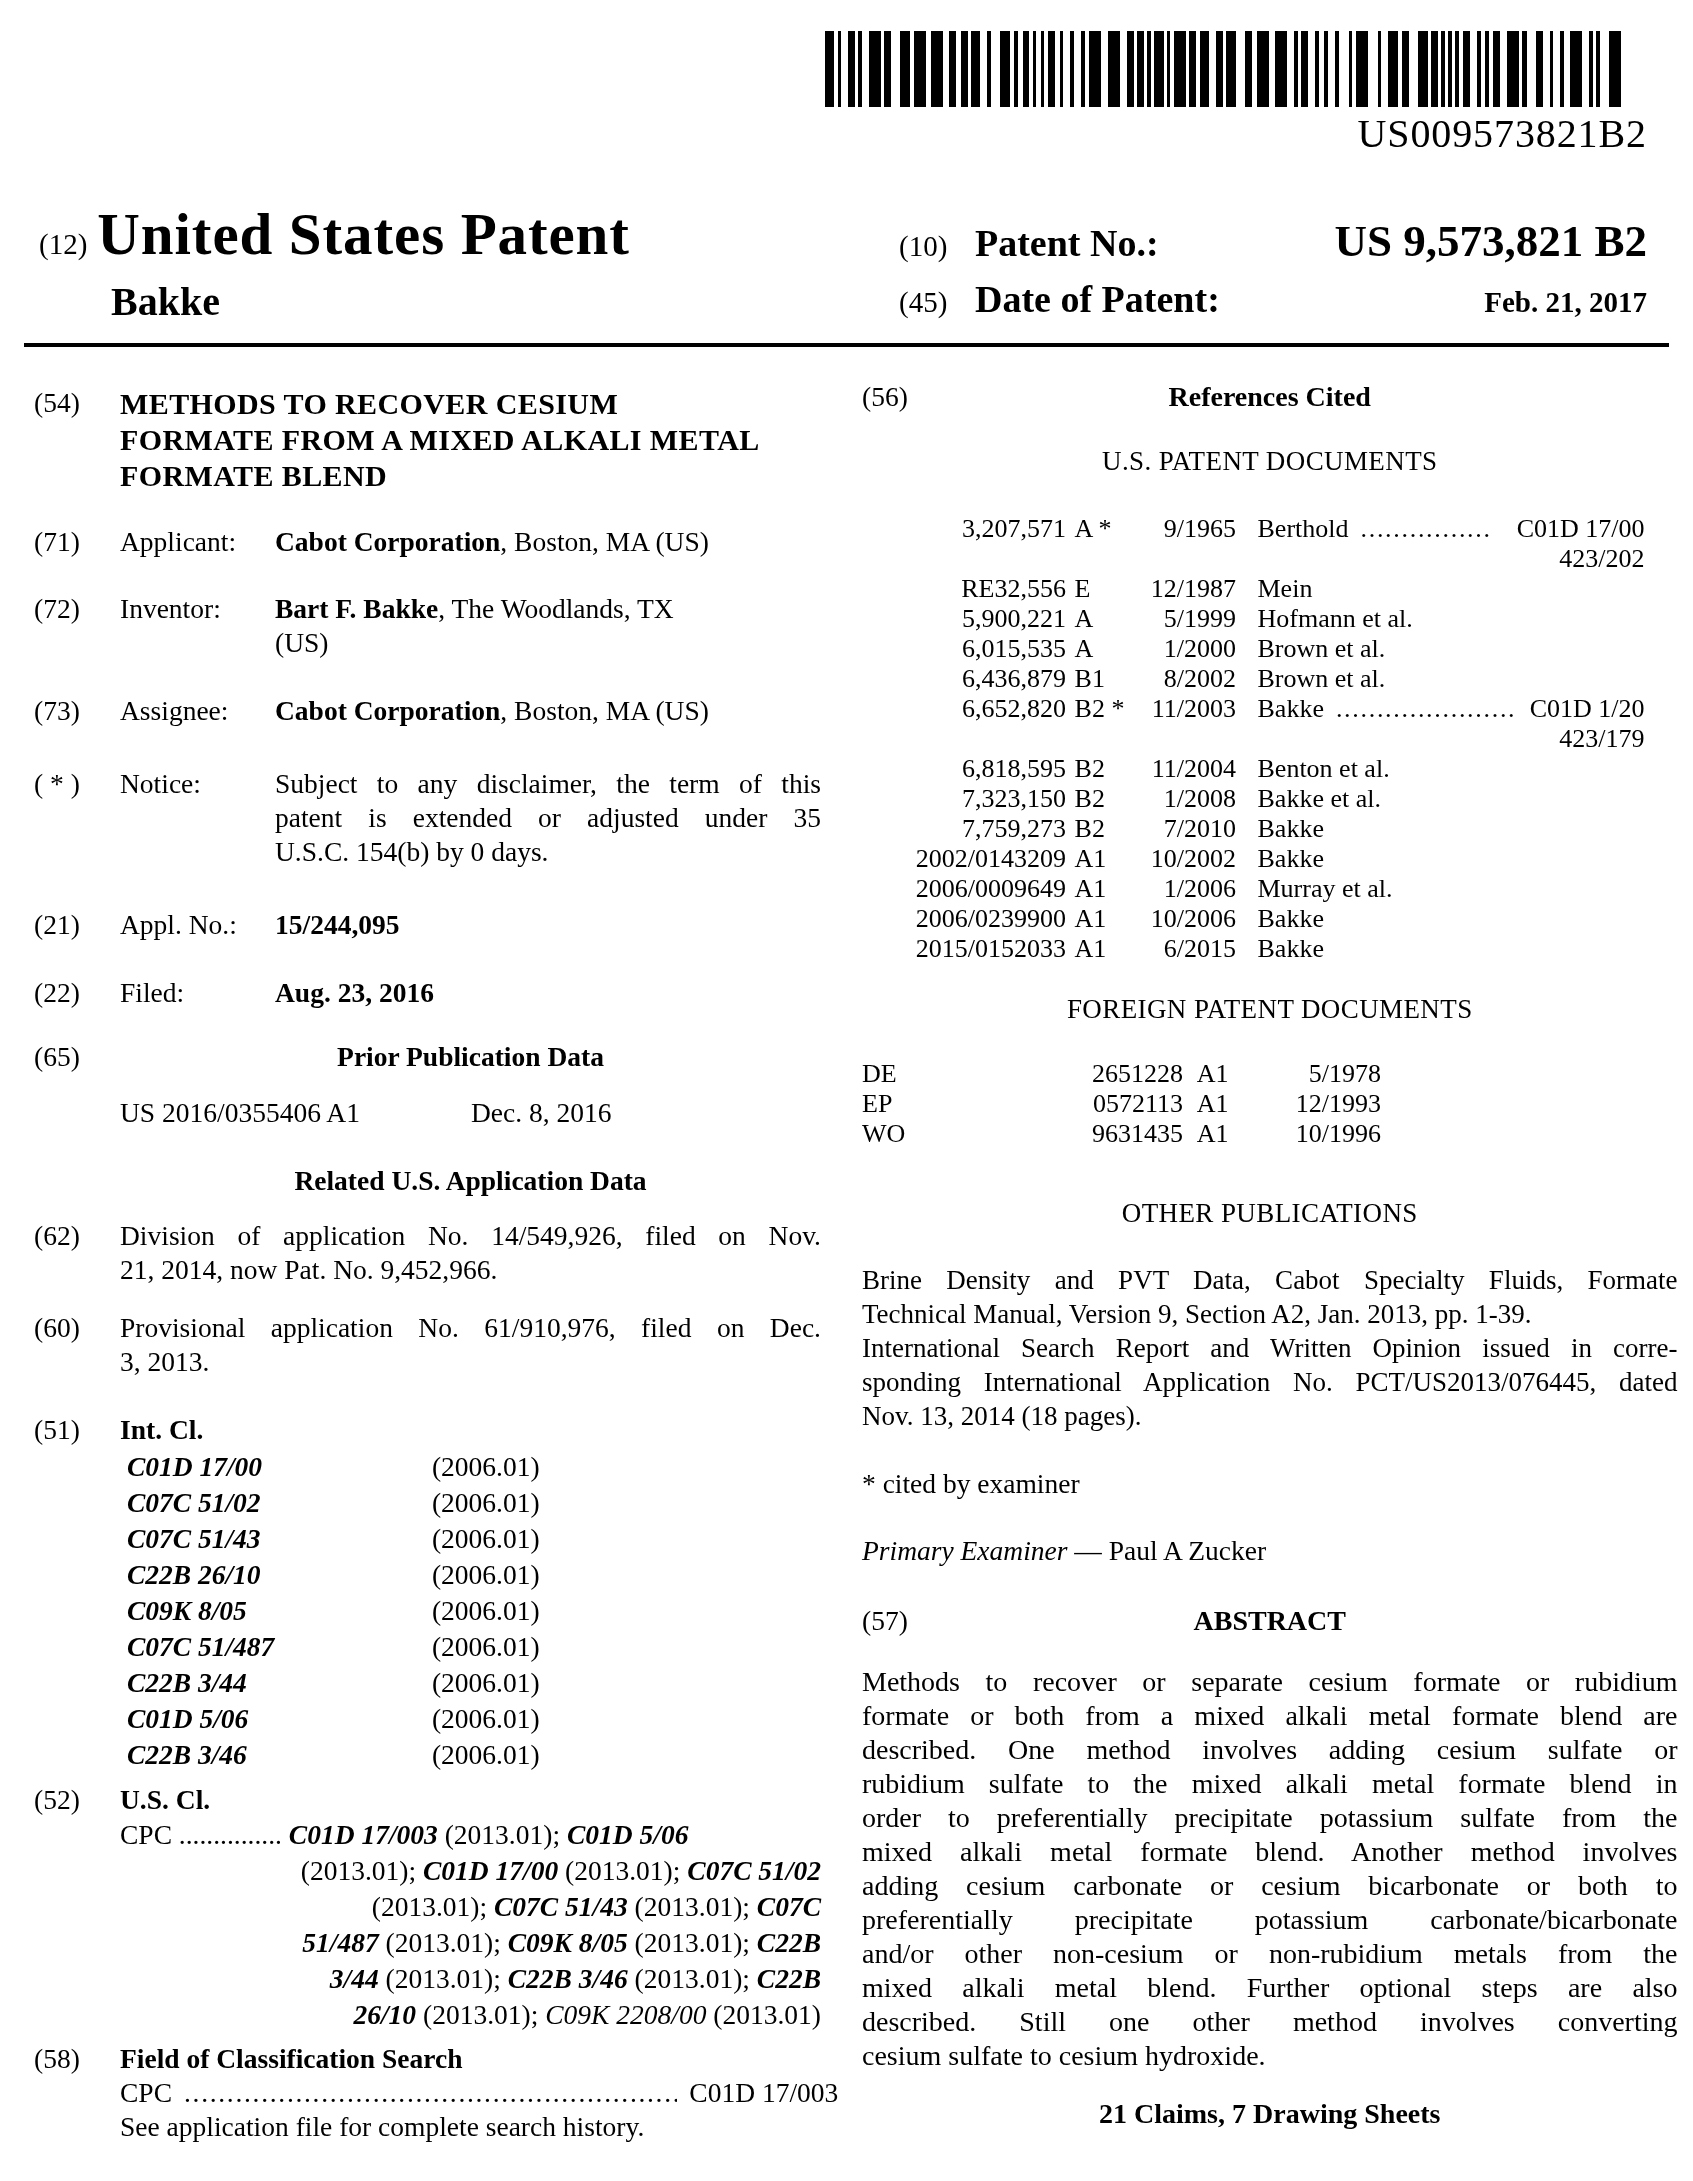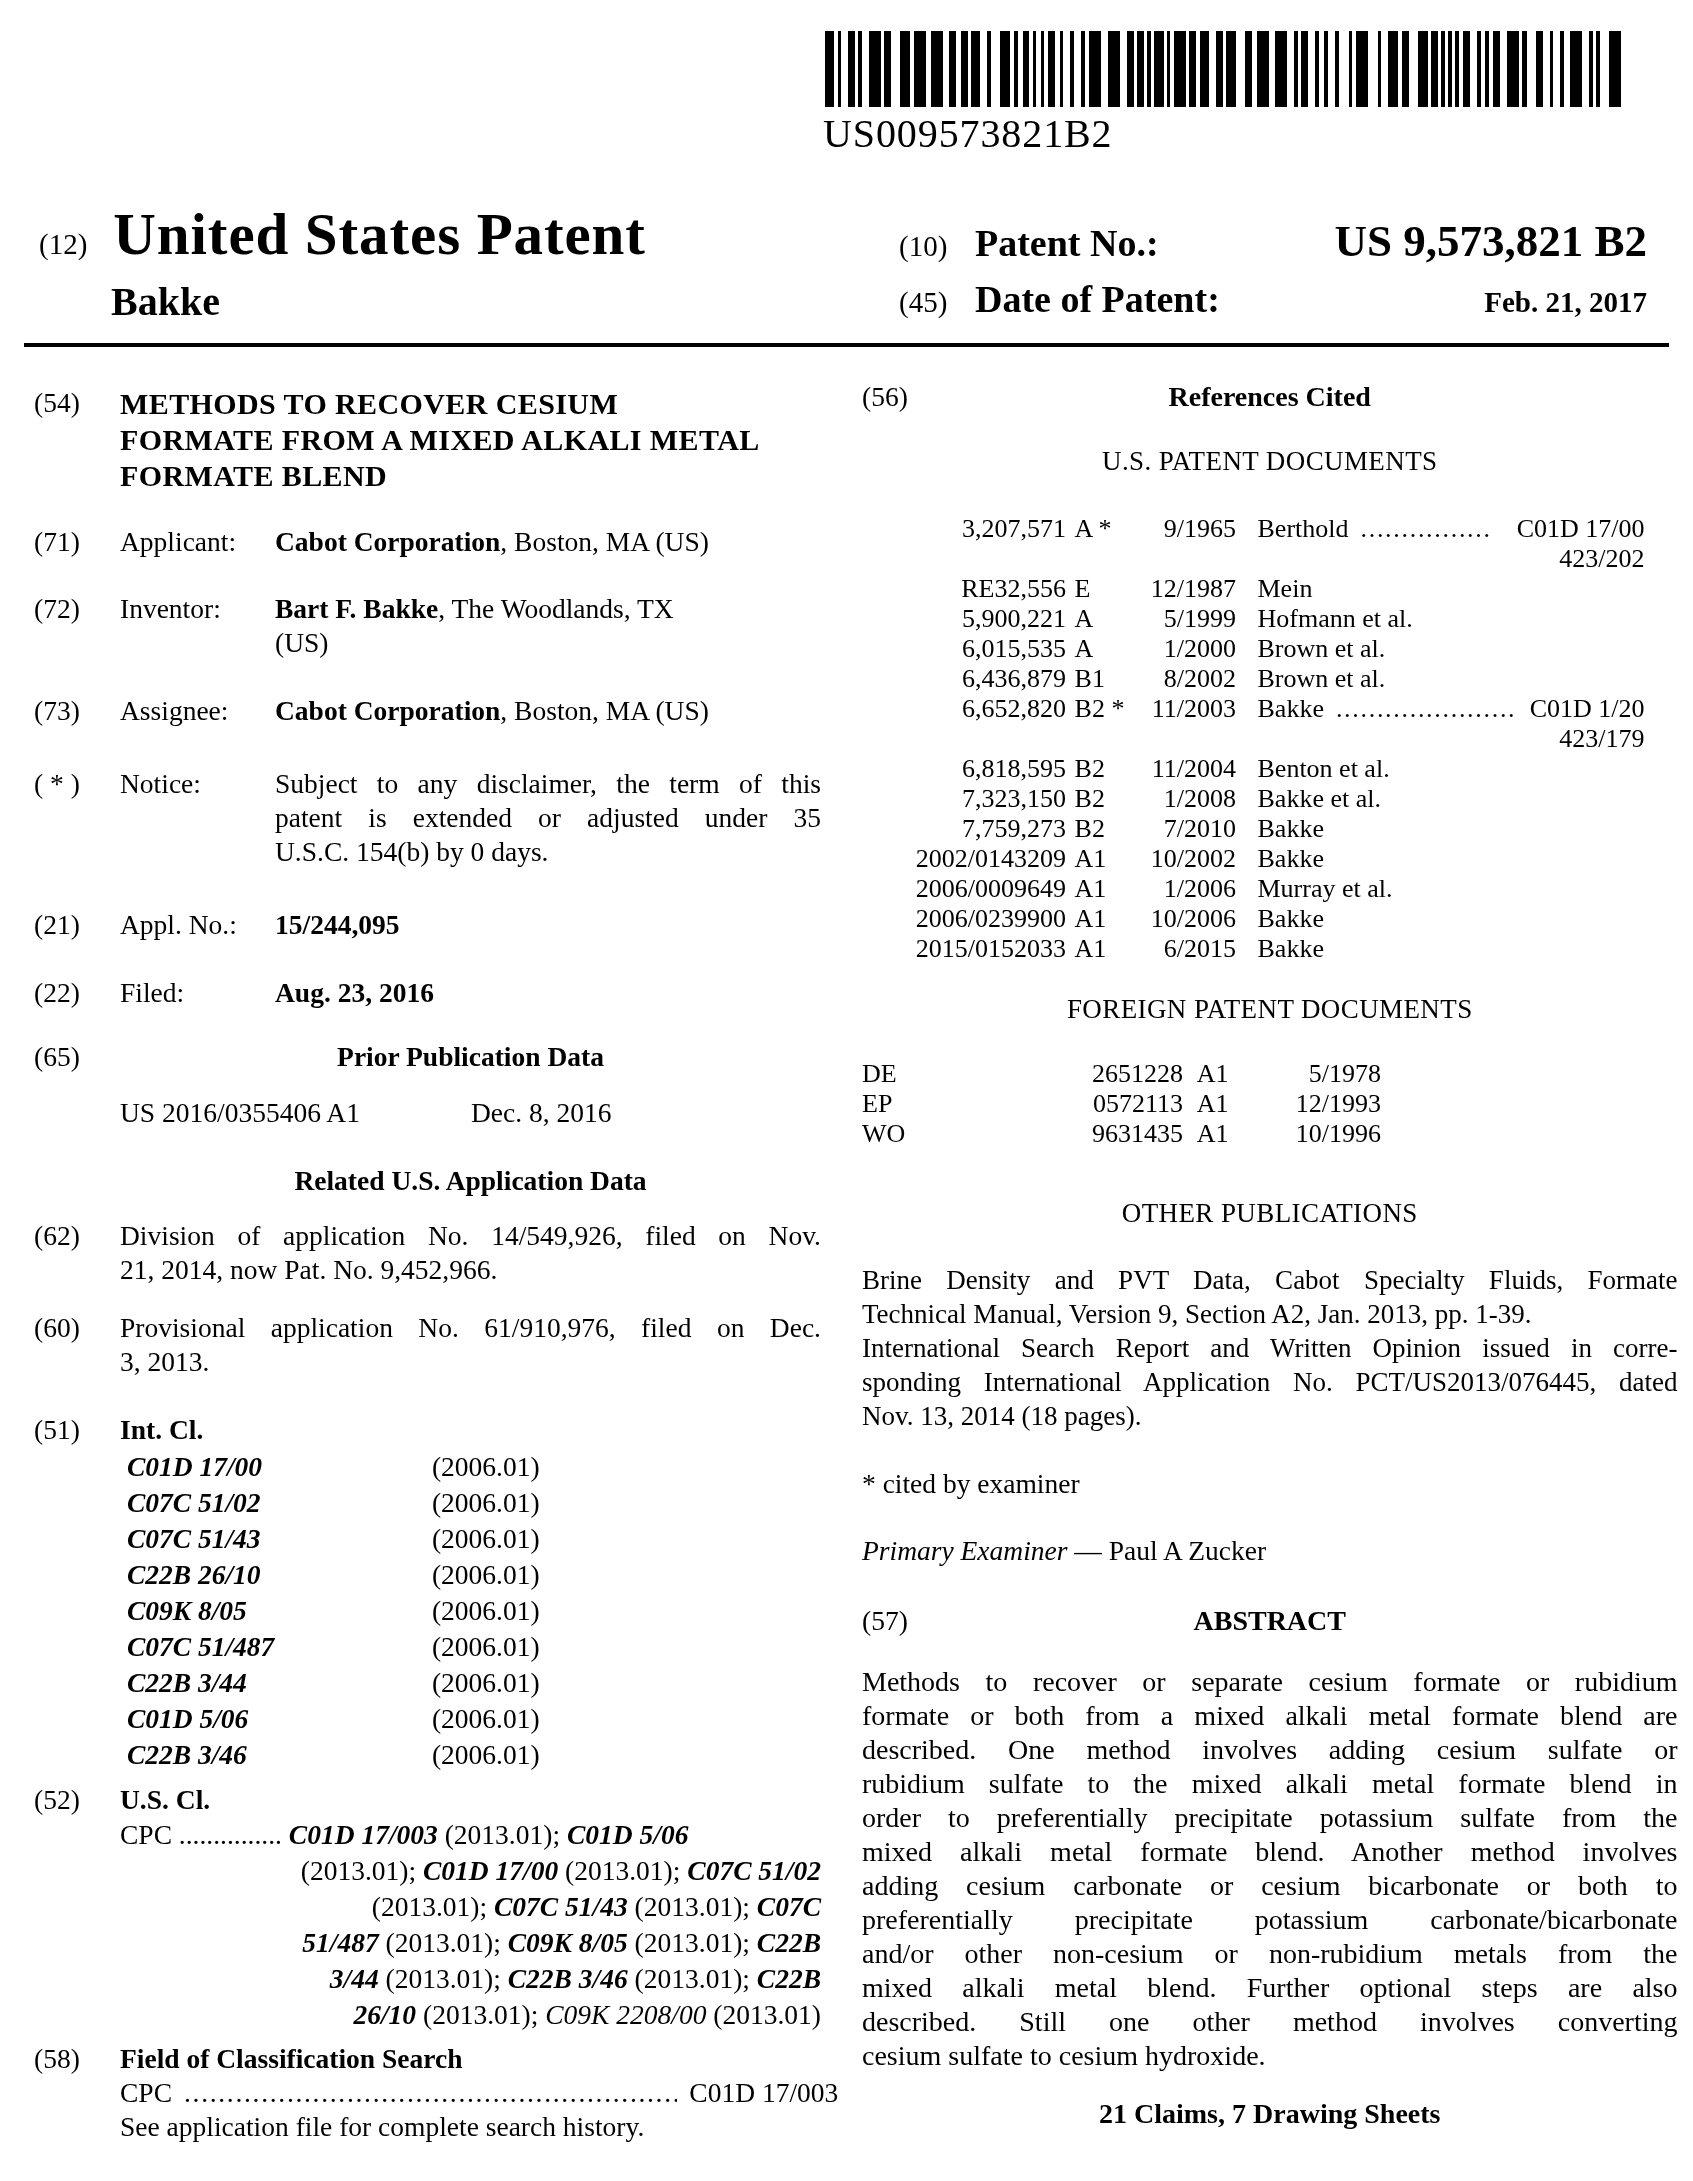--- a/index.html
+++ b/index.html
@@ -6,27 +6,27 @@
   .page {
     position:relative; width:1693px; height:2182px; background:#ffffff;
     font-family:"Liberation Serif","DejaVu Serif",serif; color:#000;
     overflow:hidden; margin:0 auto;
   }
   .b { font-weight:bold; }
   .i { font-style:italic; }
   .bi { font-weight:bold; font-style:italic; }
 
   
-  .barcode-area { position:absolute; left:823px; top:31px; width:824px; text-align:left; }
+  .barcode-area { position:absolute; left:823px; top:31px; width:824px; text-align:right; }
   .barcode-svg { display:block; width:824px; height:76px; }
   .barcode-text { font-size:40px; letter-spacing:0.9px; margin-top:3.4px; }
 
   
   .hdr-left { position:absolute; left:39px; top:200px; }
-  .hdr-line1 { display:flex; align-items:baseline; gap:26px; }
+  .hdr-line1 { display:flex; align-items:baseline; gap:10px; }
   .hdr-tag { font-size:29px; }
   .hdr-title { font-size:59px; font-weight:bold; letter-spacing:0.9px; }
   .hdr-surname { font-size:40px; font-weight:bold; margin:8.6px 0 0 72px; }
   .hdr-right { position:absolute; left:899px; right:46px; top:215px; }
   .hdr-row { display:flex; align-items:baseline; margin-bottom:10.3px; }
   .hdr-row .hdr-tag { flex:0 0 76px; }
   .hdr-label { font-size:38px; font-weight:bold; }
   .hdr-val1 { font-size:45px; font-weight:bold; margin-left:auto; }
   .hdr-val2 { font-size:29px; font-weight:bold; margin-left:auto; }
 

